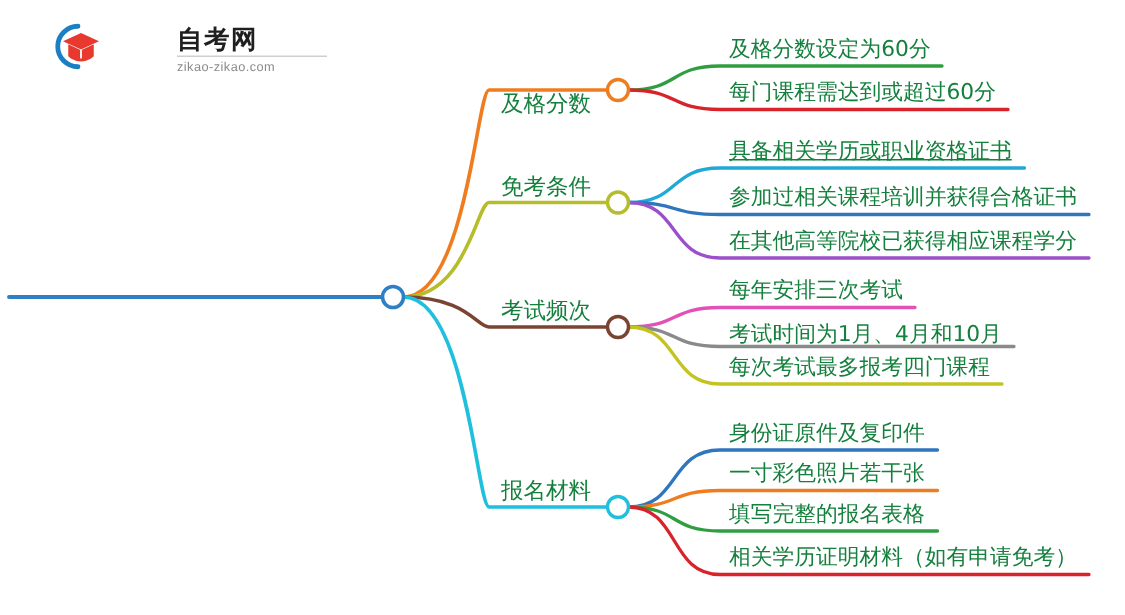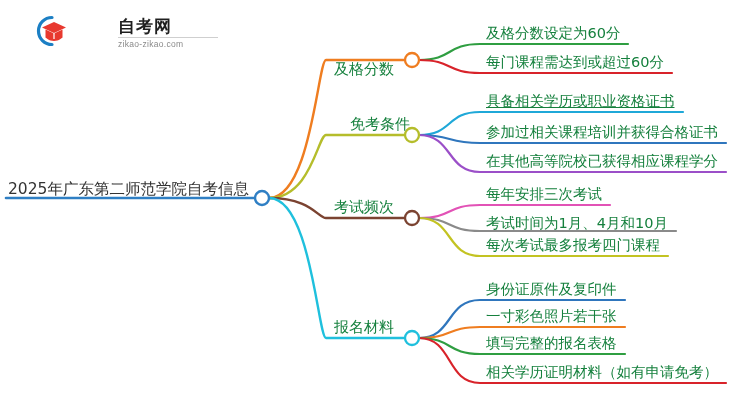--- a/index.html
+++ b/index.html
@@ -143,27 +143,26 @@
       </g>
     <g id="svg-nodes">
         <circle cx="262" cy="198" r="7" fill="#ffffff" stroke="#2f7fc4" stroke-width="2.4"></circle>
         <circle cx="412" cy="60" r="7" fill="#ffffff" stroke="#ef7d20" stroke-width="2.3"></circle>
         <circle cx="412" cy="135" r="7" fill="#ffffff" stroke="#b5bd2b" stroke-width="2.3"></circle>
         <circle cx="412" cy="218" r="7" fill="#ffffff" stroke="#7b4331" stroke-width="2.3"></circle>
         <circle cx="412" cy="338" r="7" fill="#ffffff" stroke="#1fc0dd" stroke-width="2.3"></circle>
       </g>
   </svg>
 
-  <div class="node-label root-label" id="root-label" style="left: 8px; top: 181px;">2025年广东第二师范学院自考信息</div>
 
   <div id="labels">
       <div class="node-label branch-label" style="left: 334px; top: 41px; margin-top: 20px;">及格分数</div>
       <div class="node-label leaf-label" style="left: 486px; top: 25px;">及格分数设定为60分</div>
       <div class="node-label leaf-label" style="left: 486px; top: 54px;">每门课程需达到或超过60分</div>
-      <div class="node-label branch-label" style="left: 350px; top: 116px;">免考条件</div>
+      <div class="node-label branch-label" style="left: 334px; top: 116px;">免考条件</div>
       <div class="node-label leaf-label" style="left: 486px; top: 93px; text-decoration: underline;">具备相关学历或职业资格证书</div>
       <div class="node-label leaf-label" style="left: 486px; top: 124px;">参加过相关课程培训并获得合格证书</div>
       <div class="node-label leaf-label" style="left: 486px; top: 153px;">在其他高等院校已获得相应课程学分</div>
       <div class="node-label branch-label" style="left: 334px; top: 199px;">考试频次</div>
       <div class="node-label leaf-label" style="left: 486px; top: 186px;">每年安排三次考试</div>
       <div class="node-label leaf-label" style="left: 486px; top: 215px;">考试时间为1月、4月和10月</div>
       <div class="node-label leaf-label" style="left: 486px; top: 237px;">每次考试最多报考四门课程</div>
       <div class="node-label branch-label" style="left: 334px; top: 319px;">报名材料</div>
       <div class="node-label leaf-label" style="left: 486px; top: 281px;">身份证原件及复印件</div>
       <div class="node-label leaf-label" style="left: 486px; top: 308px;">一寸彩色照片若干张</div>

